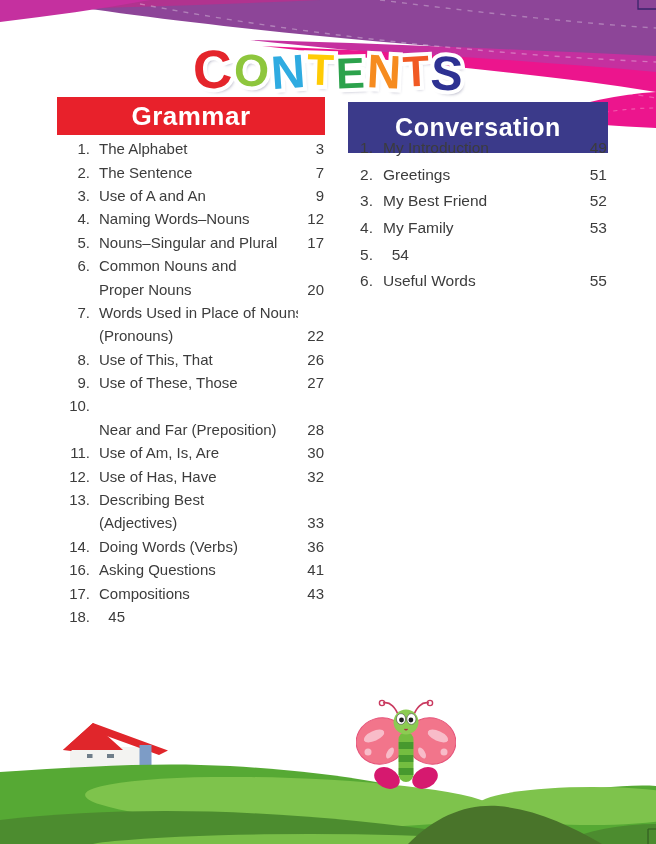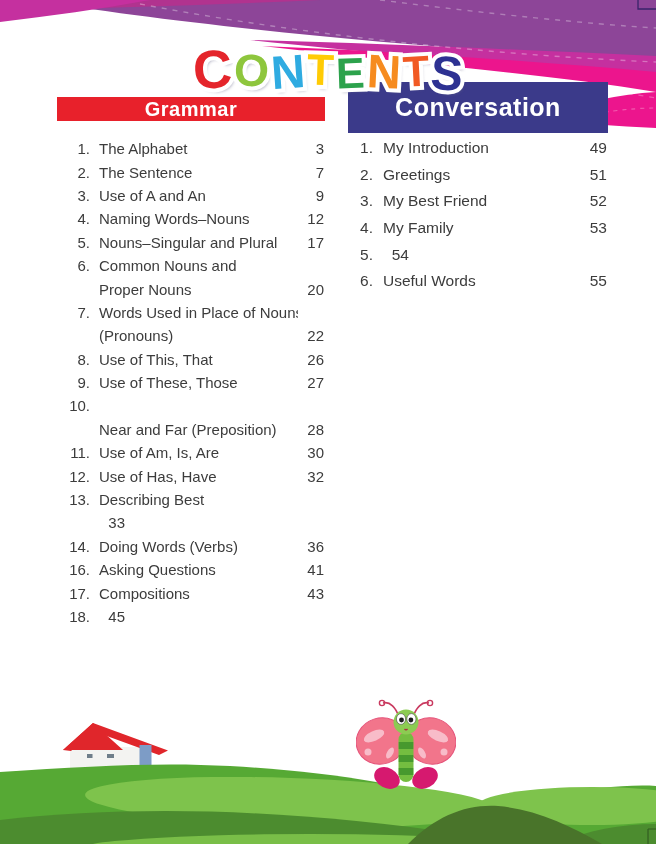--- a/index.html
+++ b/index.html
@@ -30,22 +30,22 @@
   .title-letter:nth-child(5){font-size:43px;transform:rotate(-2deg);}
   .title-letter:nth-child(6){font-size:47px;transform:rotate(3deg);}
   .title-letter:nth-child(7){font-size:43px;transform:rotate(-3deg) translateY(-2px);}
   .title-letter:nth-child(8){font-size:48px;transform:rotate(4deg) translateY(2px);}
 
   
   .col-header{
     position:absolute;display:flex;align-items:center;justify-content:center;
     color:#ffffff;font-weight:700;z-index:4;letter-spacing:0.5px;
   }
-  .header-grammar{left:57px;top:97px;width:268px;height:24px;font-size:20px;}
-  .header-conversation{left:348px;top:82px;width:260px;height:51px;font-size:25px;}
+  .header-grammar{left:57px;top:97px;width:268px;height:38px;font-size:26px;}
+  .header-conversation{left:348px;top:102px;width:260px;height:51px;font-size:25px;}
 
   
   .toc-list{position:absolute;z-index:4;}
   .list-grammar{left:60px;top:137px;width:264px;}
   .list-conversation{left:351px;top:135px;width:256px;}
   .toc-row{display:flex;align-items:center;font-size:15px;color:#3c3c3c;}
   .list-grammar .toc-row{height:23.4px;}
   .list-conversation .toc-row{height:26.6px;font-size:15.5px;}
   .toc-row .num{flex:none;width:30px;text-align:right;margin-right:9px;}
   .list-conversation .toc-row .num{width:22px;margin-right:10px;}
@@ -164,20 +164,21 @@
         <span class="txt">Use of Has, Have</span>
         <span class="pg">32</span>
       </div>
       <div class="toc-row">
         <span class="num">13.</span>
         <span class="txt">Describing Best</span>
         <span class="pg"></span>
       </div>
       <div class="toc-row">
         <span class="num"></span>
+        <span class="txt">(Adjectives)</span>
         <span class="pg">33</span>
       </div>
       <div class="toc-row">
         <span class="num">14.</span>
         <span class="txt">Doing Words (Verbs)</span>
         <span class="pg">36</span>
       </div>
       <div class="toc-row">
         <span class="num">16.</span>
         <span class="txt">Asking Questions</span>

